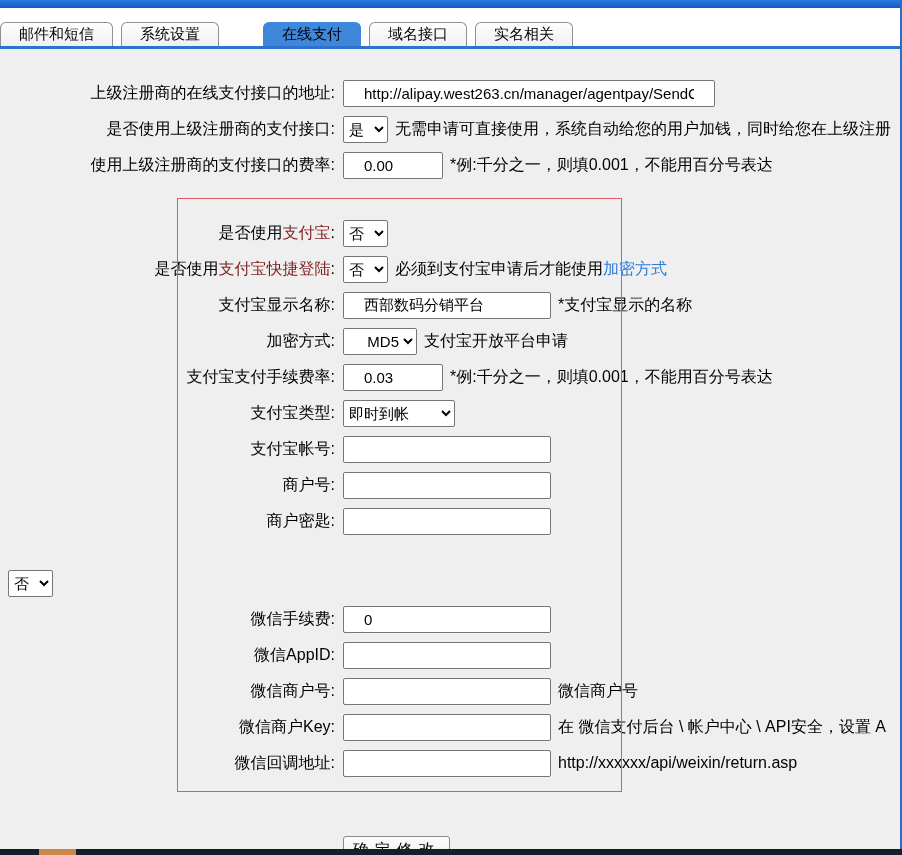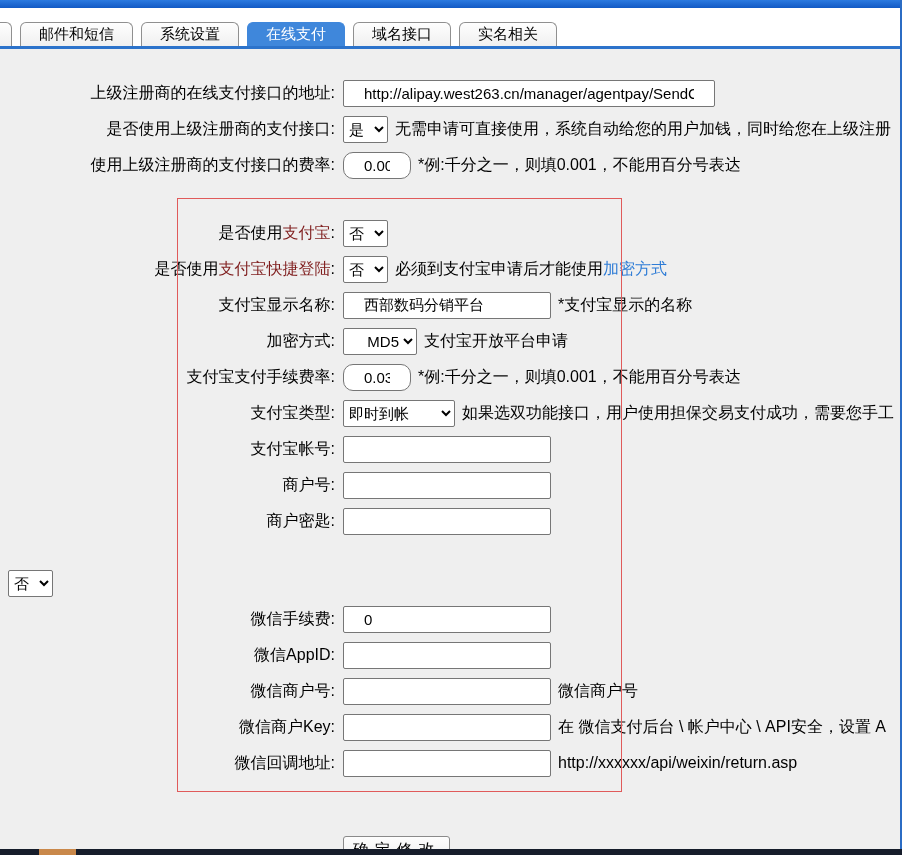--- a/index.html
+++ b/index.html
@@ -7,47 +7,47 @@
   body {
     position:relative;
     font-family:"Liberation Sans","DejaVu Sans",sans-serif;
     background:#efefef;
     color:#000;
   }
   
   .topbar { height:8px; background:linear-gradient(180deg,#2b7ae0,#1259c4); }
   .tabstrip {
     height:38px; background:#ffffff;
-    display:flex; align-items:flex-end; padding-left:20px; position:relative;
+    display:flex; align-items:flex-end; position:relative;
   }
   .tab {
     height:24px; display:flex; align-items:center;
     padding:0 18px; margin-right:8px;
     font-size:15px; color:#000;
     background:linear-gradient(180deg,#fefefe,#f0f0f0);
     border:1px solid #909090; border-bottom:none;
     border-radius:6px 6px 0 0;
     cursor:pointer; white-space:nowrap;
   }
   .tab.stub { width:26px; margin-left:-34px; padding:0; border-radius:0 6px 0 0; }
   .tab.active {
-    background:#3f87db; border-color:#3f87db; color:#ffffff;
+    background:#3f87db; border-color:#3f87db; color:#000000;margin-left:36px;
   }
   .blueline { height:3px; background:#2c73cb; }
   
   .main { padding-top:26px; position:relative; }
   .row { display:flex; align-items:center; height:36px; white-space:nowrap; }
   .lbl { width:335px; flex:none; text-align:right; font-size:16px; }
   .ctl { margin-left:8px; height:27px; border:1px solid #767676; border-radius:2px;
          background:#fff; font-size:15px; font-family:inherit; padding:0 20px; }
   select.ctl { padding:0 1px; }
   .sfx { margin-left:7px; font-size:16px; }
   .w-url { width:372px; }
   .w-std { width:208px; }
-  .w-sm  { width:68px;border-radius:10px; }
+  .w-sm  { width:100px; }
   .w-yn  { width:45px; }
   .w-md5 { width:74px;text-align:right; }
   .w-typ { width:112px; }
   .gap1 { height:32px; }
   .gap2 { height:26px; }
   a.lnk  { color:#7f1d1d; text-decoration:none; cursor:pointer; }
   a.lnk2 { color:#2e7cd6; text-decoration:none; cursor:pointer; }
   
   .redbox {
     position:absolute; left:177px; top:198px; width:445px; height:594px;
@@ -144,21 +144,20 @@
     <span class="lbl">支付宝支付手续费率:</span>
     <input class="ctl w-sm" type="text" value="0.03" style="">
     <span class="sfx">*例:千分之一，则填0.001，不能用百分号表达</span>
   </div>
 
   <div class="row">
     <span class="lbl">支付宝类型:</span>
     <select class="ctl w-typ">
       <option>即时到帐</option>
     </select>
-    <span class="sfx">如果选双功能接口，用户使用担保交易支付成功，需要您手工</span>
   </div>
 
   <div class="row">
     <span class="lbl">支付宝帐号:</span>
     <input class="ctl w-std" type="text" value="" style="">
   </div>
 
   <div class="row">
     <span class="lbl">商户号:</span>
     <input class="ctl w-std" type="text" value="" style="">

